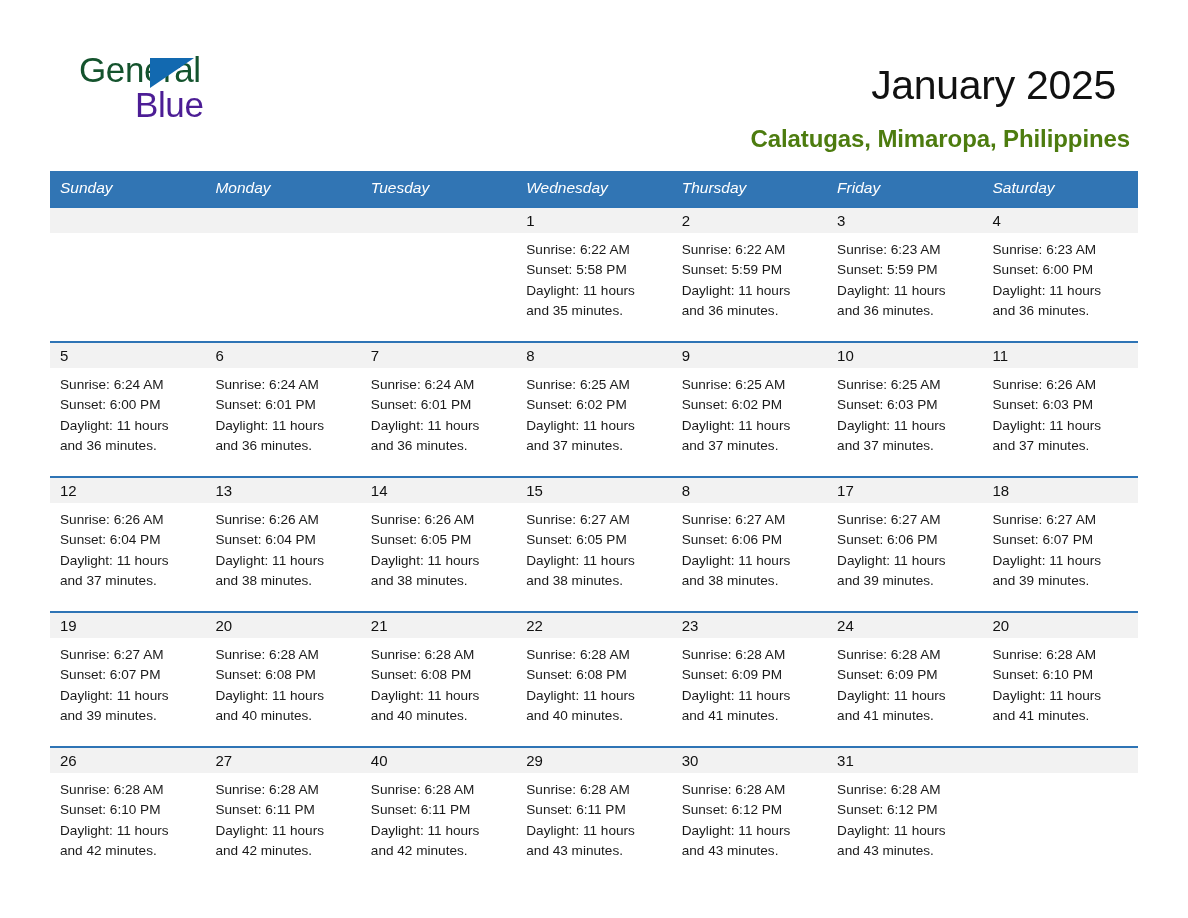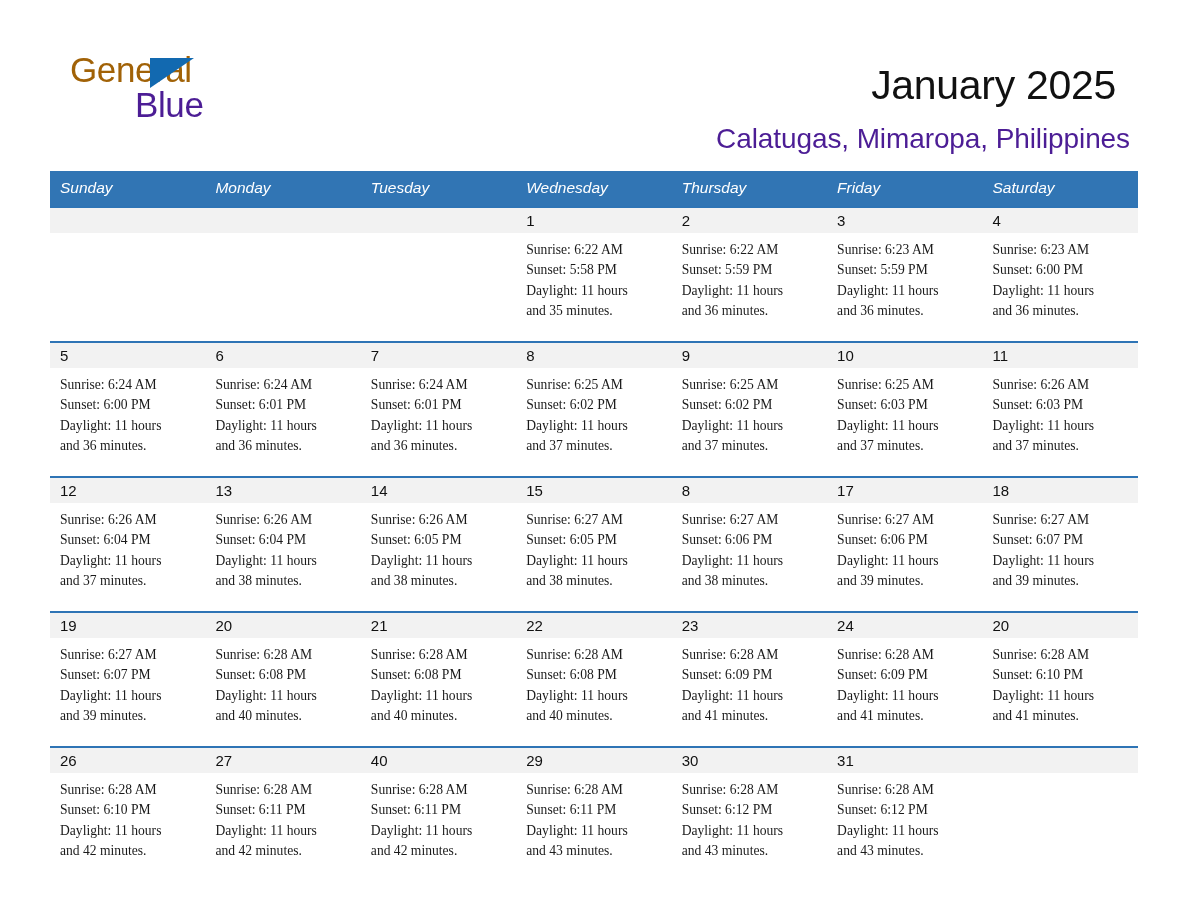--- a/index.html
+++ b/index.html
@@ -30,25 +30,25 @@
     box-sizing: border-box;
   }
   .brand {
     position: relative;
     width: 230px;
     height: 78px;
     flex: 0 0 auto;
   }
   .brand-general {
     position: absolute;
-    left: 12px;
+    left: 21px;
     top: 8px;
     font-size: 35px;
     line-height: 35px;
-    color: #a16207;
+    color: #14532d;
     letter-spacing: -0.4px;
   }
   .brand-tri {
     position: absolute;
     left: 92px;
     top: 14px;
     width: 0;
     height: 0;
     border-left: 44px solid #1269b0;
     border-bottom: 30px solid transparent;
@@ -69,24 +69,24 @@
   }
   .cal-title {
     font-size: 41px;
     line-height: 50px;
     font-weight: normal;
     color: #111111;
     margin: 14px;
     letter-spacing: -0.3px;
   }
   .cal-subtitle {
-    font-size: 28px;
+    font-size: 24px;
     line-height: 30px;
-    font-weight: normal;
-    color: #4c1d95;
+    font-weight: bold;
+    color: #4d7c0f;
     margin: 14px 0 0 0;
     letter-spacing: -0.1px;
   }
 
   
   .cal-wrap {
     padding: 0 50px;
     margin-top: 17px;
     box-sizing: border-box;
   }
@@ -123,21 +123,20 @@
     box-sizing: border-box;
     font-size: 15px;
     line-height: 22px;
     color: #111111;
   }
   .cellbody {
     padding: 7px 10px 0 10px;
     font-size: 13.6px;
     line-height: 20.3px;
     color: #1a1a1a;
-    font-family: Liberation Serif, serif;
   }
   .cellbody div {
     white-space: nowrap;
   }
   tr.week-row td:first-child {
     border-left: none;
   }
 </style>
 </head>
 <body>

